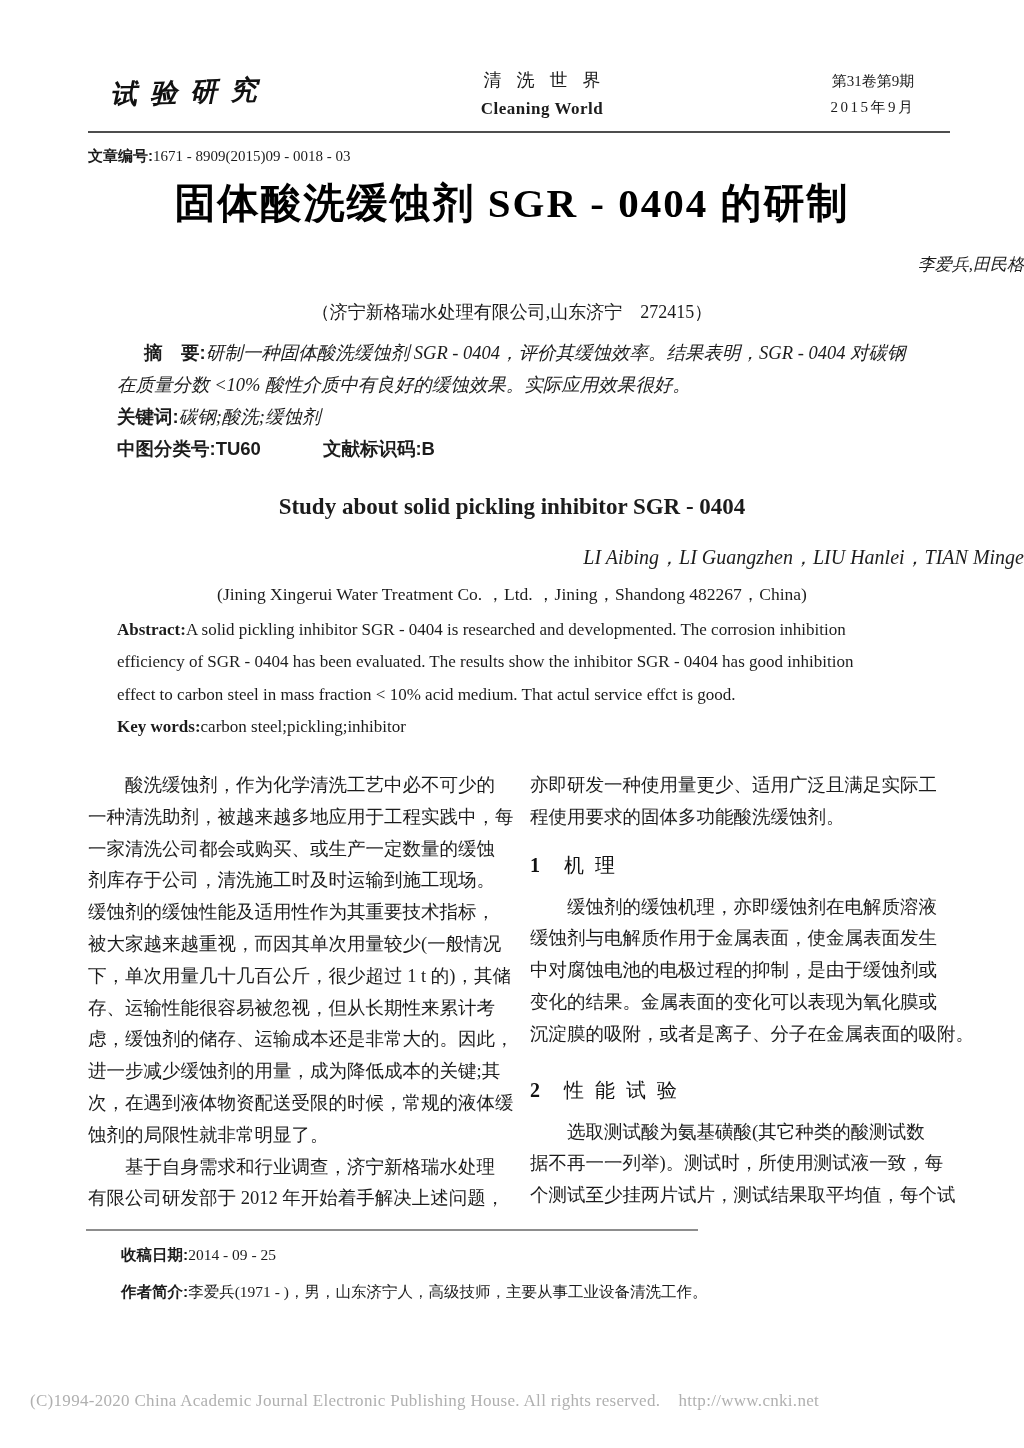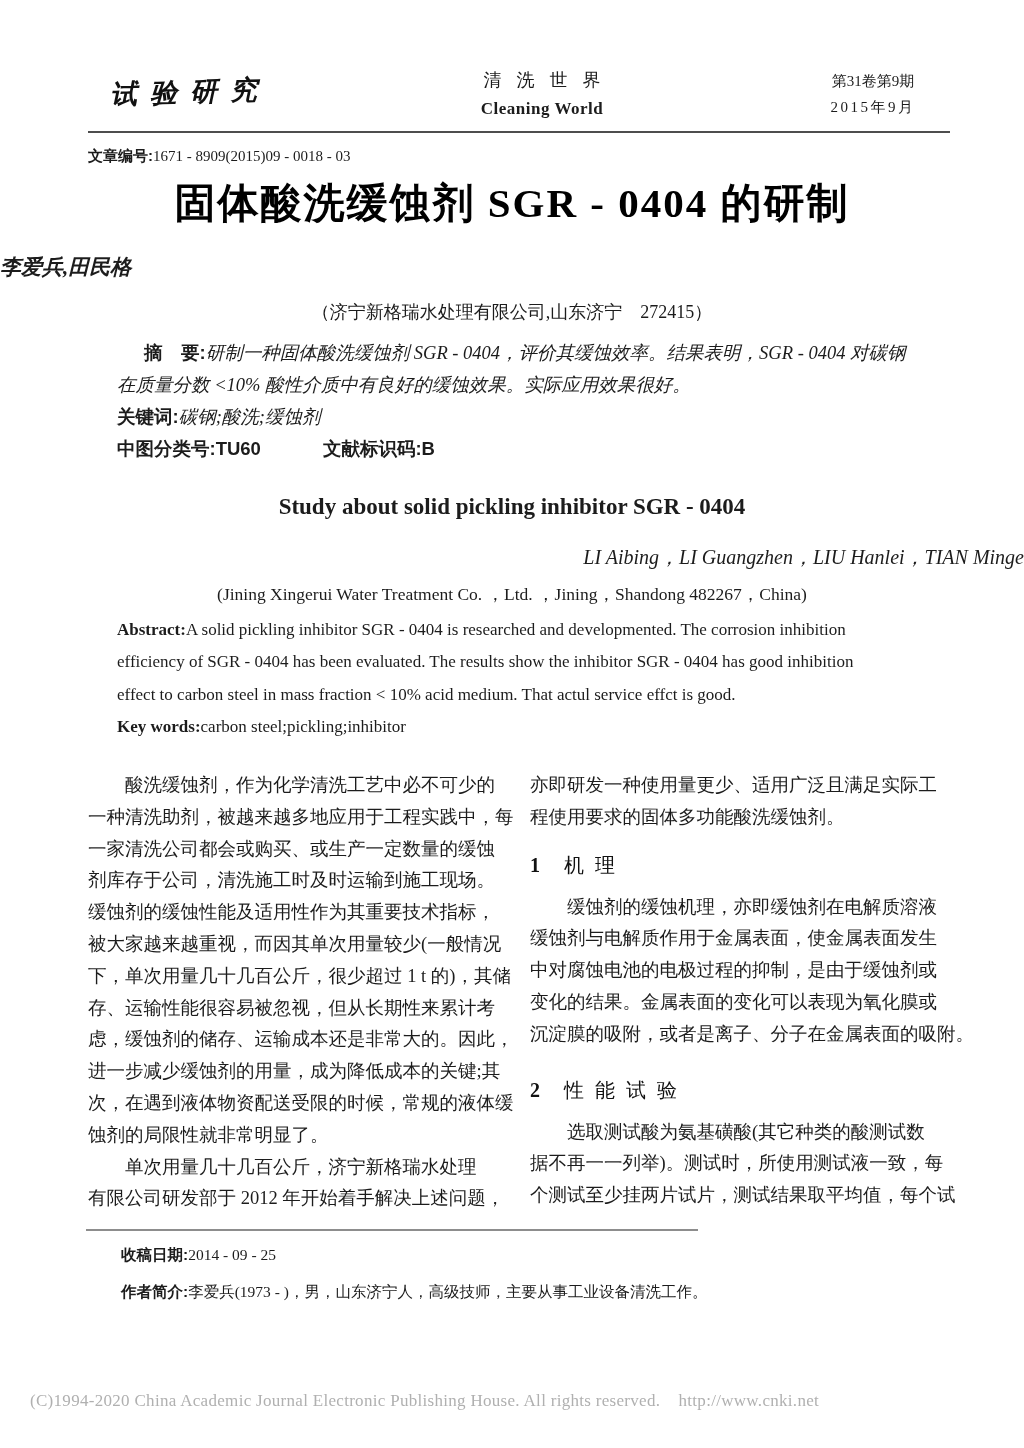--- a/index.html
+++ b/index.html
@@ -22,21 +22,21 @@
   .issue-line2 { font-size:15px; letter-spacing:2.5px; margin-top:7px; }
   .header-rule { position:absolute; left:88px; top:131px; width:862px; height:2px; background:#4d4d4d; }
   .article-number { position:absolute; left:88px; top:147px; font-size:15px; }
   .article-number b { font-family:"Liberation Sans","DejaVu Sans",sans-serif; font-weight:bold; }
 
   
   .title-cn {
     position:absolute; left:0; top:176px; width:100%; margin:0; text-align:center;
     font-size:41px; font-weight:bold; letter-spacing:2px; color:#000;
   }
-  .authors-cn { position:absolute; left:0; top:253px; width:100%; text-align:left; font-size:21px; font-style:italic;font-weight:bold; }
+  .authors-cn { position:absolute; left:0; top:253px; width:100%; text-align:right; font-size:17px; font-style:italic; }
   .affil-cn  { position:absolute; left:0; top:300px; width:100%; text-align:center; font-size:18px; }
 
   
   .abstract-cn { position:absolute; left:117px; top:337px; width:798px; font-size:18.5px; }
   .abstract-cn p { margin:0; height:32px; line-height:32px; white-space:nowrap; }
   .abstract-cn .first { text-indent:27px; }
   .abstract-cn b { font-family:"Liberation Sans","DejaVu Sans",sans-serif; font-weight:bold; font-style:normal; }
   .abstract-cn .gap-label { margin-left:62px; }
 
   
@@ -119,21 +119,21 @@
           <div class="bline">一家清洗公司都会或购买、或生产一定数量的缓蚀</div>
           <div class="bline">剂库存于公司，清洗施工时及时运输到施工现场。</div>
           <div class="bline">缓蚀剂的缓蚀性能及适用性作为其重要技术指标，</div>
           <div class="bline">被大家越来越重视，而因其单次用量较少(一般情况</div>
           <div class="bline">下，单次用量几十几百公斤，很少超过 1 t 的)，其储</div>
           <div class="bline">存、运输性能很容易被忽视，但从长期性来累计考</div>
           <div class="bline">虑，缓蚀剂的储存、运输成本还是非常大的。因此，</div>
           <div class="bline">进一步减少缓蚀剂的用量，成为降低成本的关键;其</div>
           <div class="bline">次，在遇到液体物资配送受限的时候，常规的液体缓</div>
           <div class="bline">蚀剂的局限性就非常明显了。</div>
-          <div class="bline">　　单次用量几十几百公斤，济宁新格瑞水处理</div>
+          <div class="bline">　　基于自身需求和行业调查，济宁新格瑞水处理</div>
           <div class="bline">有限公司研发部于 2012 年开始着手解决上述问题，</div>
         </div>
     </div>
     <div class="col col-right">
       <div>
           <div class="bline">亦即研发一种使用量更少、适用广泛且满足实际工</div>
           <div class="bline">程使用要求的固体多功能酸洗缓蚀剂。</div>
         </div>
       <div class="sec-head">
         <span class="num">1</span><span class="sec-title">机理</span>
@@ -152,18 +152,18 @@
           <div class="bline">　　选取测试酸为氨基磺酸(其它种类的酸测试数</div>
           <div class="bline">据不再一一列举)。测试时，所使用测试液一致，每</div>
           <div class="bline">个测试至少挂两片试片，测试结果取平均值，每个试</div>
         </div>
     </div>
   </div>
 
   <div class="footnote-rule"></div>
   <div class="footnote">
     <p><b>收稿日期:</b><span>2014 - 09 - 25</span></p>
-    <p><b>作者简介:</b><span>李爱兵(1973 - )，男，山东济宁人，高级技师，主要从事工业设备清洗工作。</span></p>
+    <p><b>作者简介:</b><span>李爱兵(1971 - )，男，山东济宁人，高级技师，主要从事工业设备清洗工作。</span></p>
   </div>
 
   <div class="copyright">(C)1994-2020 China Academic Journal Electronic Publishing House. All rights reserved.    http://www.cnki.net</div>
 
 </div>
 
 </body></html>

